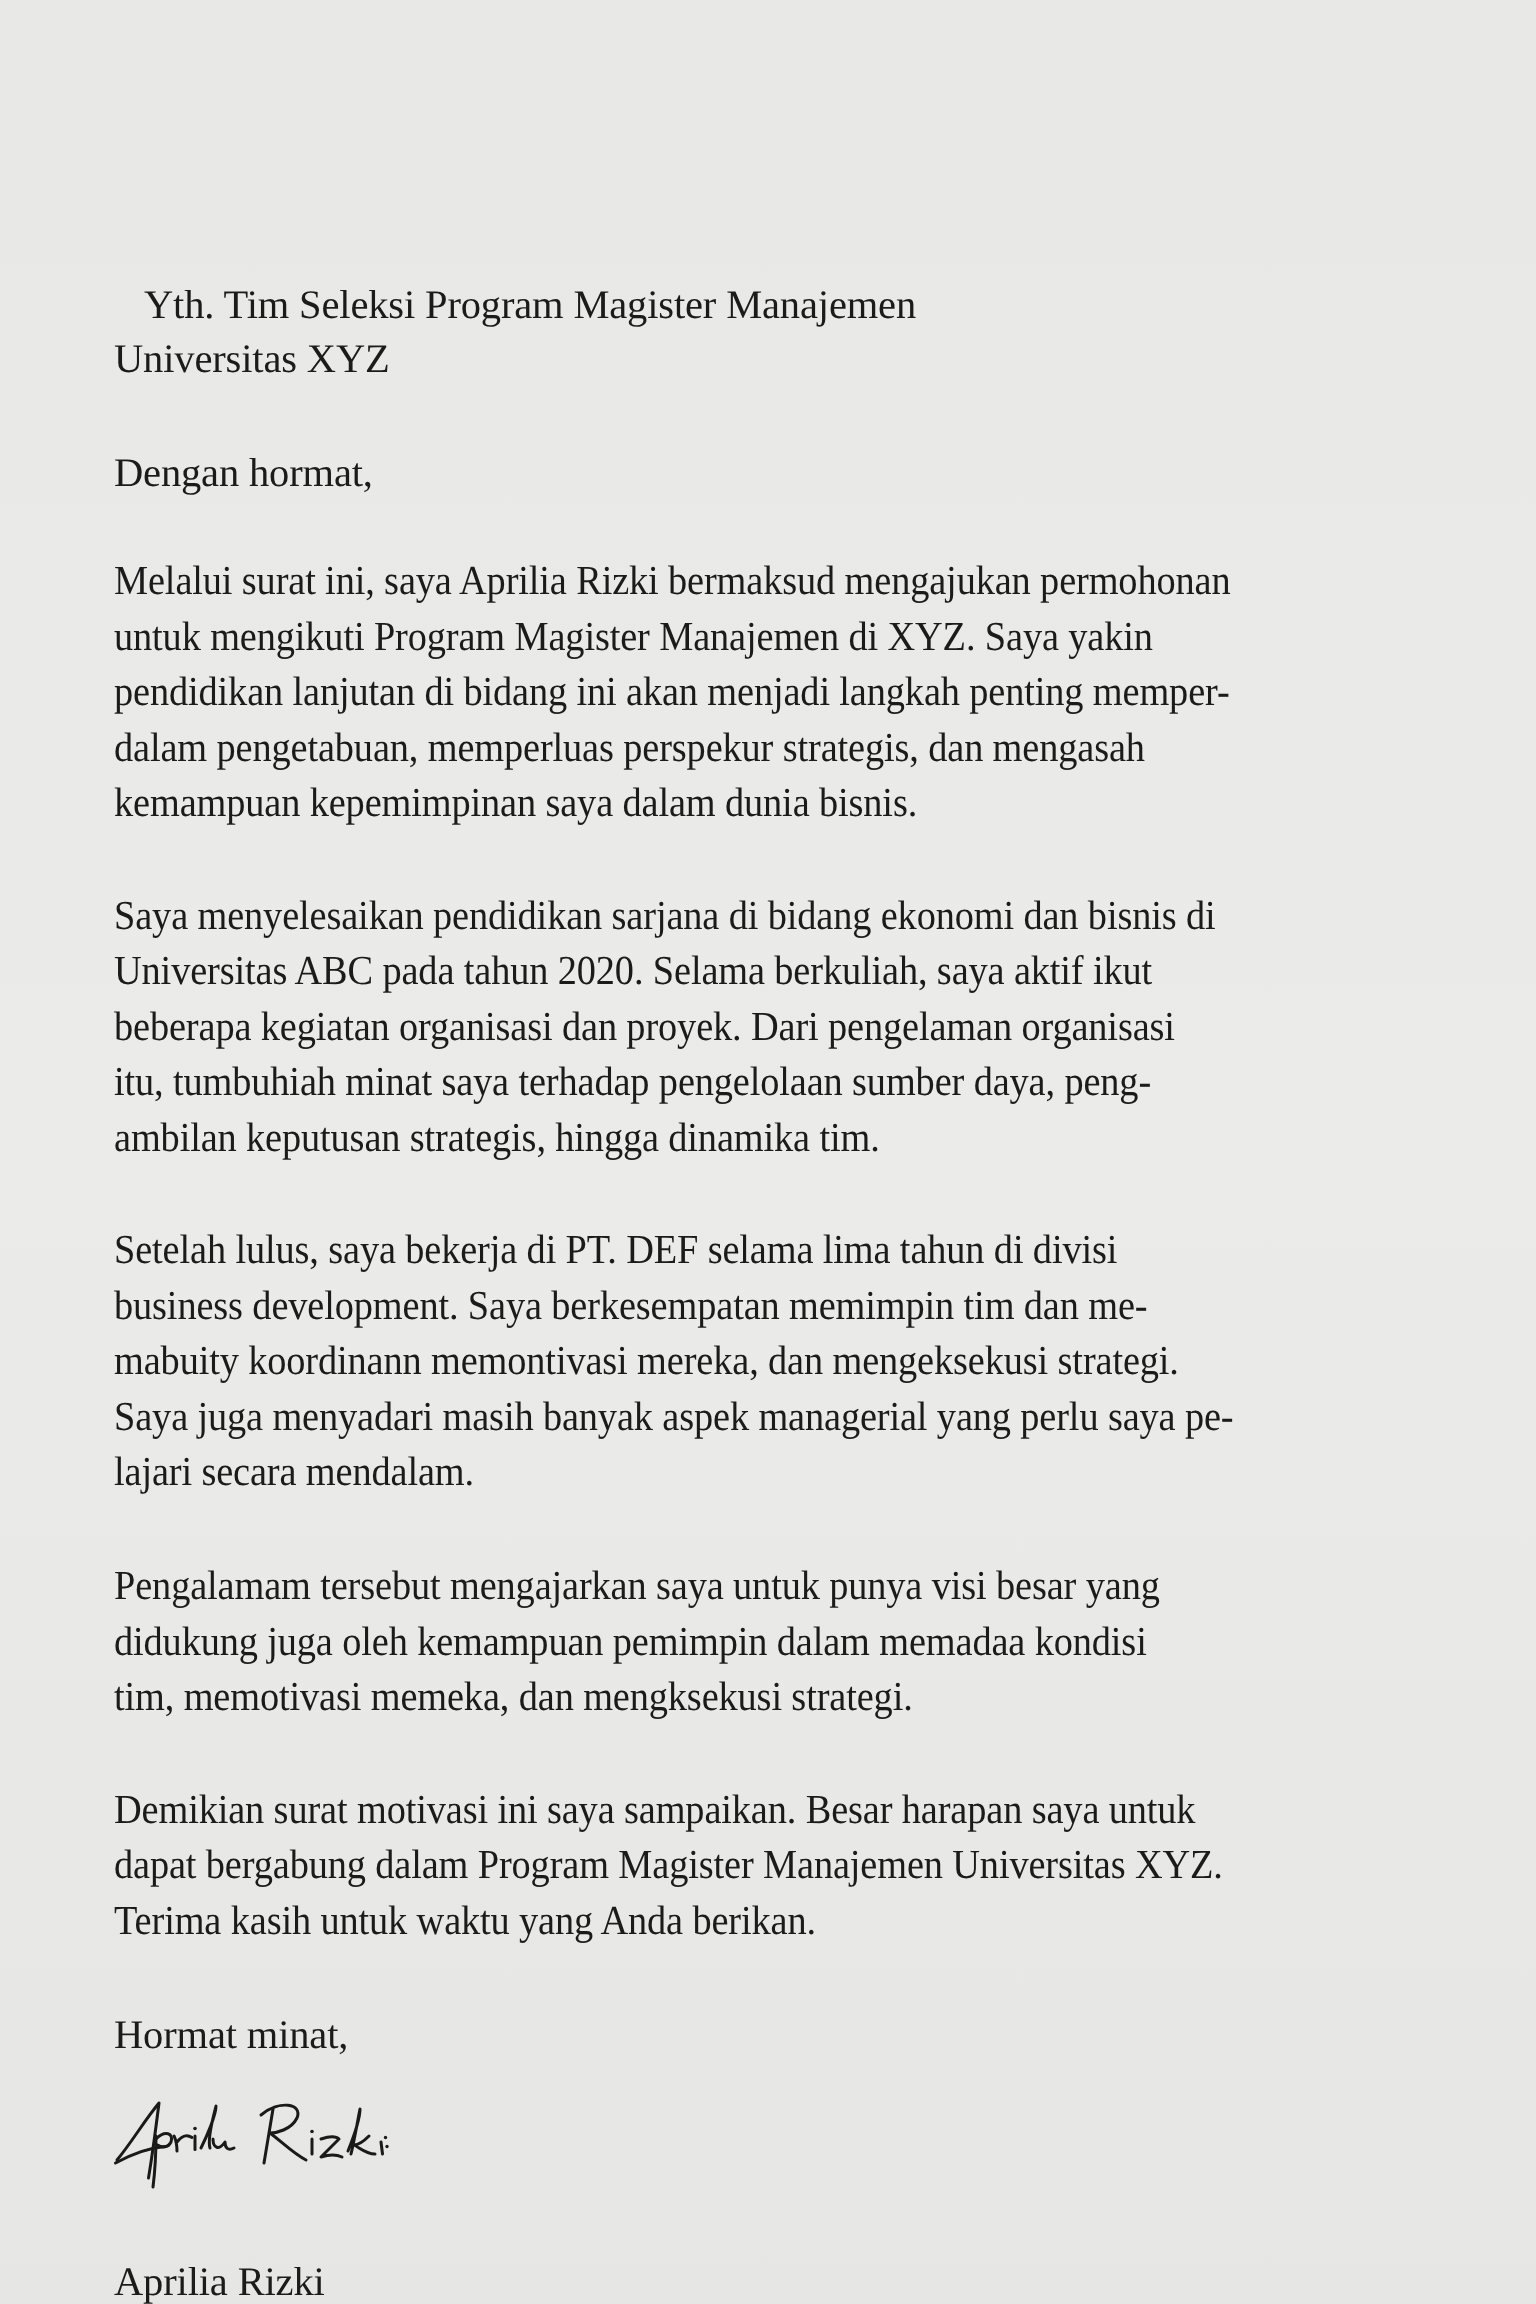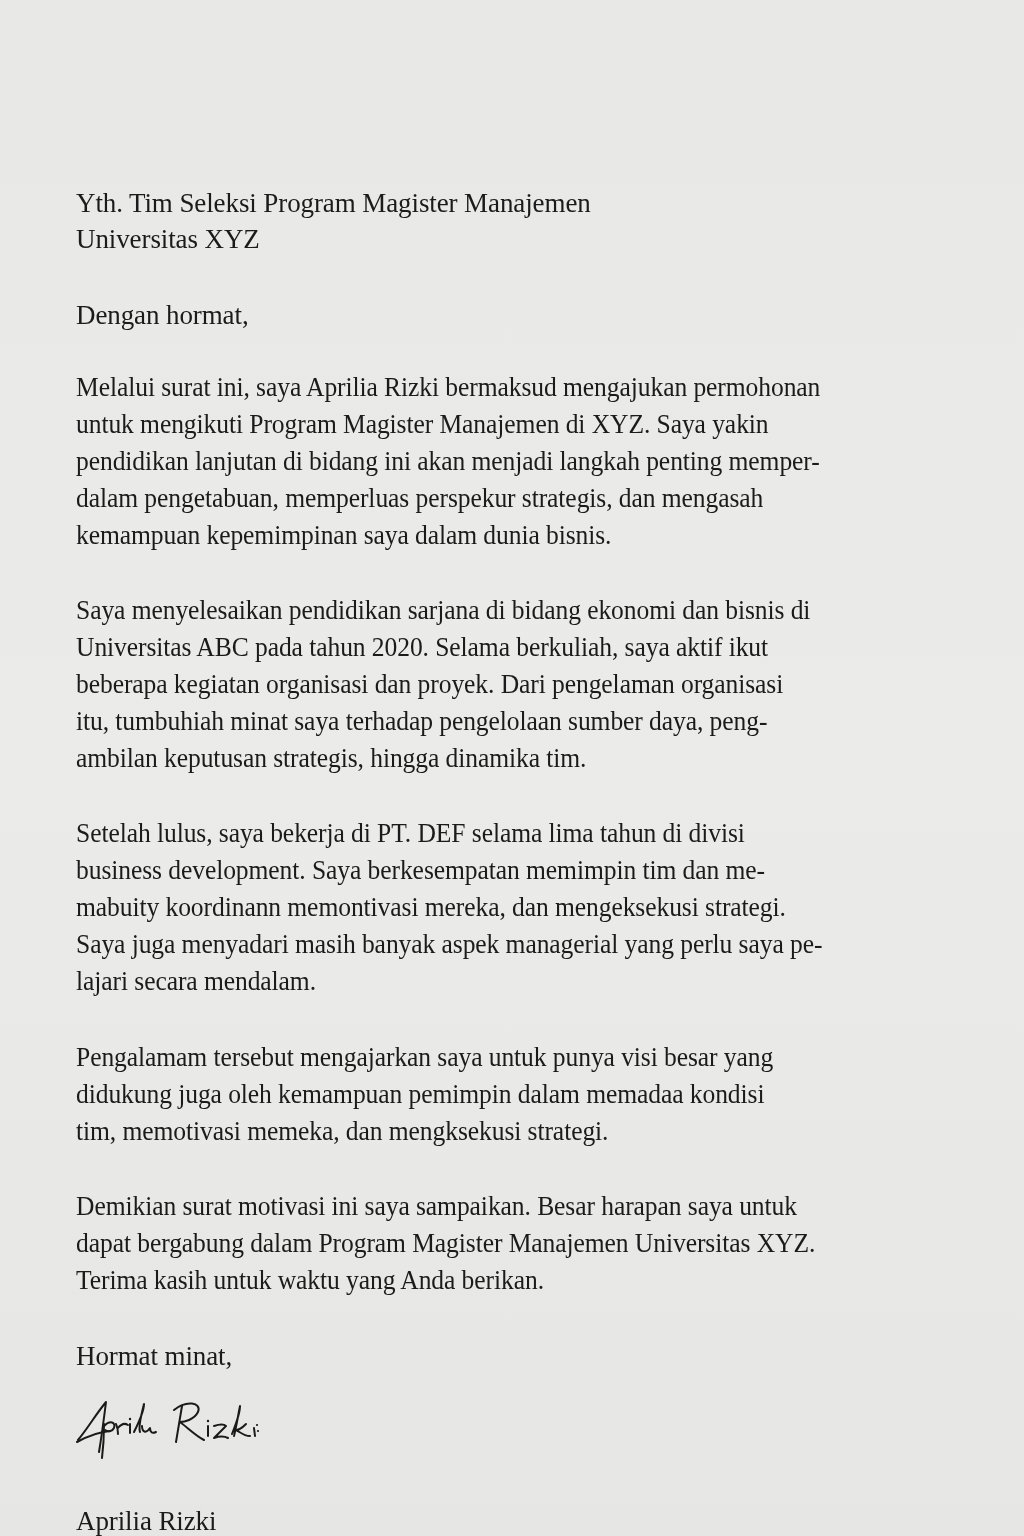--- a/index.html
+++ b/index.html
@@ -38,21 +38,21 @@
       top: 1398px;
       width: 220px;
       height: 72px;
     }
   </style>
 </head>
 <body>
 
 <div class="page">
 
-  <div class="line addr" style="top:185px;">Yth. Tim Seleksi Program Magister Manajemen</div>
+  <div class="line addr" style="top:185px;margin-left:20px;">Yth. Tim Seleksi Program Magister Manajemen</div>
   <div class="line addr" style="top:221px;">Universitas XYZ</div>
 
   <div class="line addr" style="top:297px;">Dengan hormat,</div>
 
   <div>
     <div class="line body-line" style="top:368px;">Melalui surat ini, saya Aprilia Rizki bermaksud mengajukan permohonan</div>
     <div class="line body-line" style="top:405px;">untuk mengikuti Program Magister Manajemen di XYZ. Saya yakin</div>
     <div class="line body-line" style="top:442px;">pendidikan lanjutan di bidang ini akan menjadi langkah penting memper-</div>
     <div class="line body-line" style="top:479px;">dalam pengetabuan, memperluas perspekur strategis, dan mengasah</div>
     <div class="line body-line" style="top:516px;">kemampuan kepemimpinan saya dalam dunia bisnis.</div>

